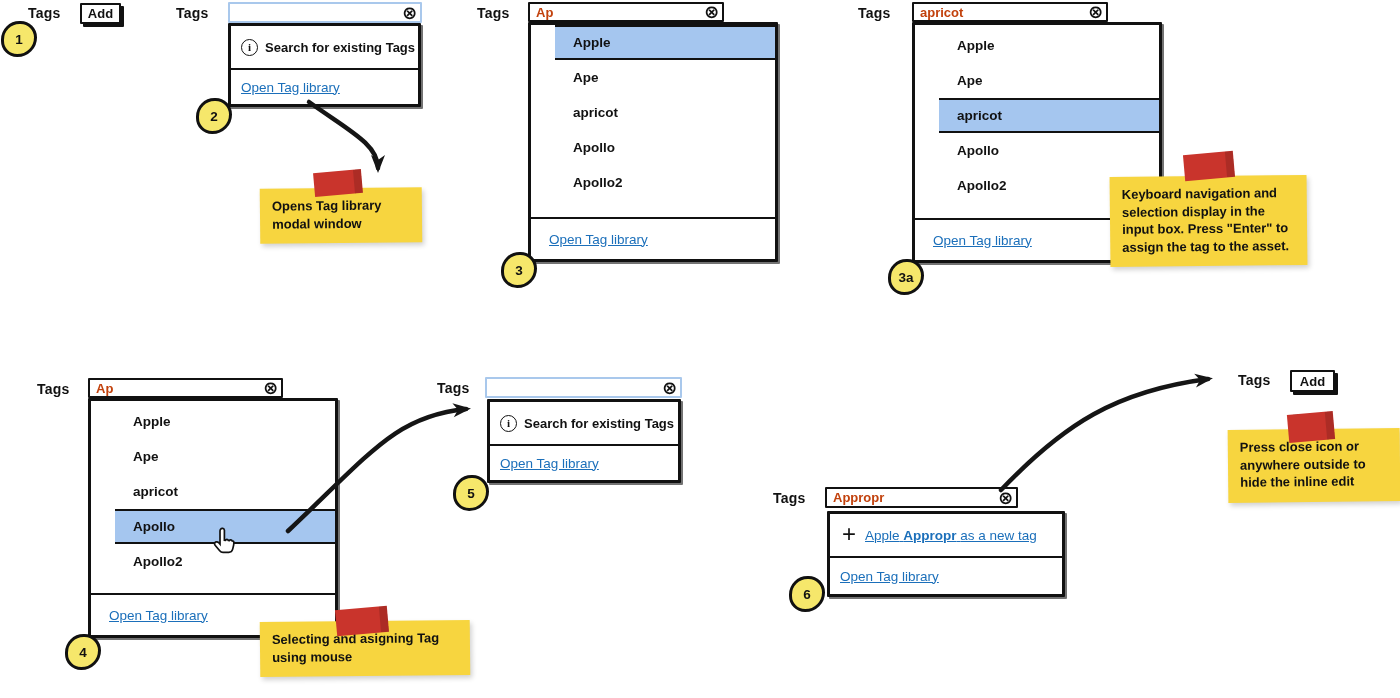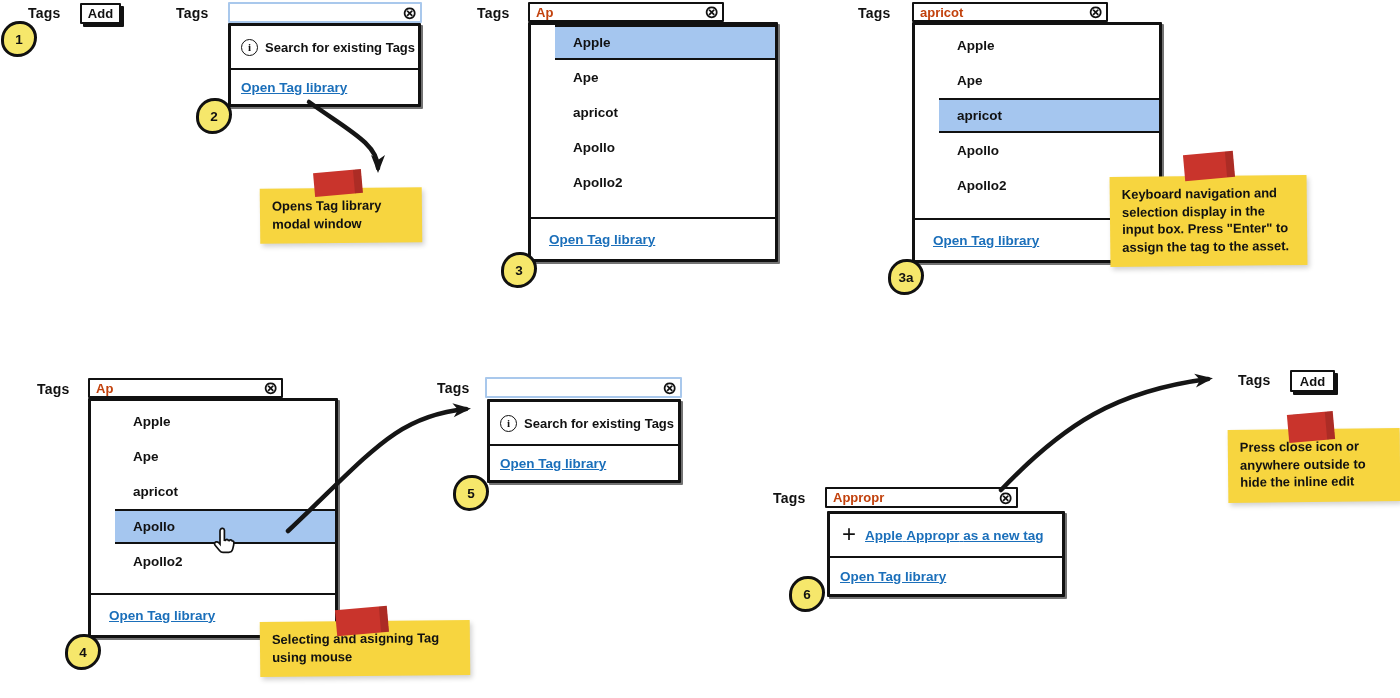--- a/index.html
+++ b/index.html
@@ -42,21 +42,21 @@
     height: 35px; display: flex; align-items: center; padding-left: 18px;
     font-size: 13.5px; font-weight: 600;
   }
   .dd-item.hl {
     background: #A5C6EF; border-top: 2px solid #111; border-bottom: 2px solid #111;
   }
   .dd-footer {
     border-top: 2px solid #111; height: 42px; flex: none;
     display: flex; align-items: center; padding-left: 18px;
   }
-  .link { color: #1B6FBA; text-decoration: underline; font-size: 13.5px; font-weight: 700; cursor: pointer; }
+  .link { color: #1B6FBA; text-decoration: underline; font-size: 13.5px; font-weight: 400; cursor: pointer; }
 
   .hint-row {
     height: 44px; border-bottom: 2px solid #111; flex: none;
     display: flex; align-items: center; gap: 7px; padding-left: 10px;
     font-size: 13px; font-weight: 600;
   }
   .lib-row { flex: 1; display: flex; align-items: center; padding-left: 10px; }
   .info-icon {
     width: 17px; height: 17px; border: 1.6px solid #111; border-radius: 50%;
     display: inline-flex; align-items: center; justify-content: center;

